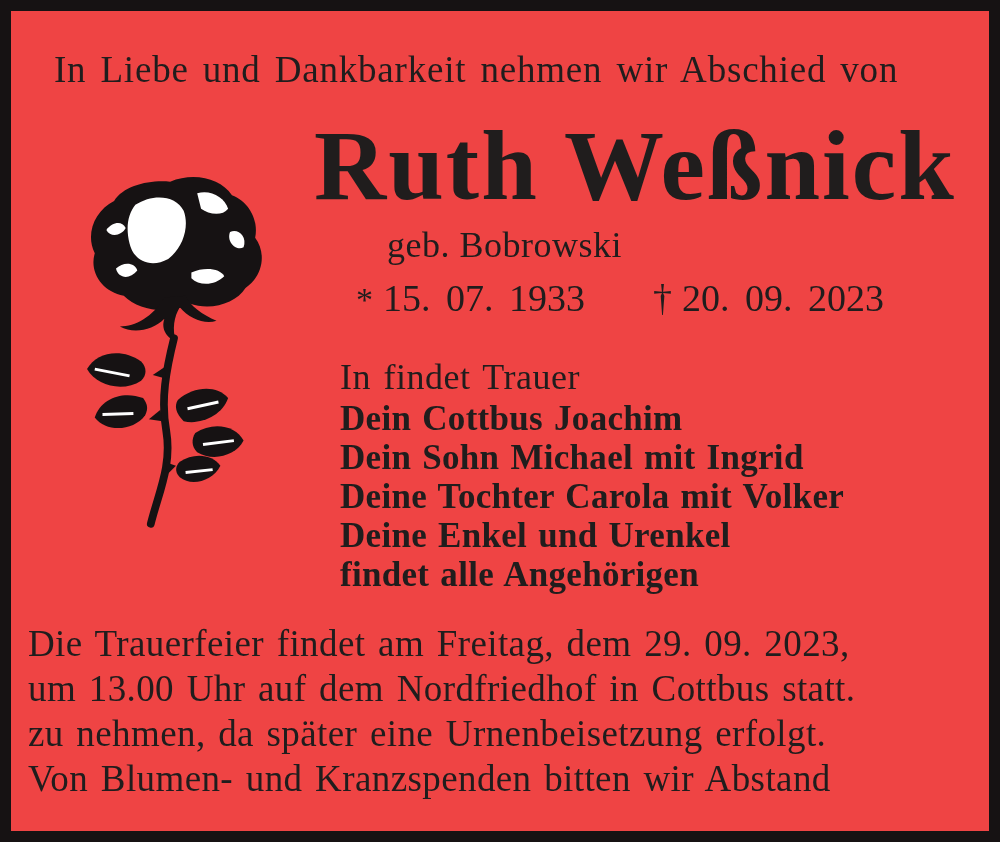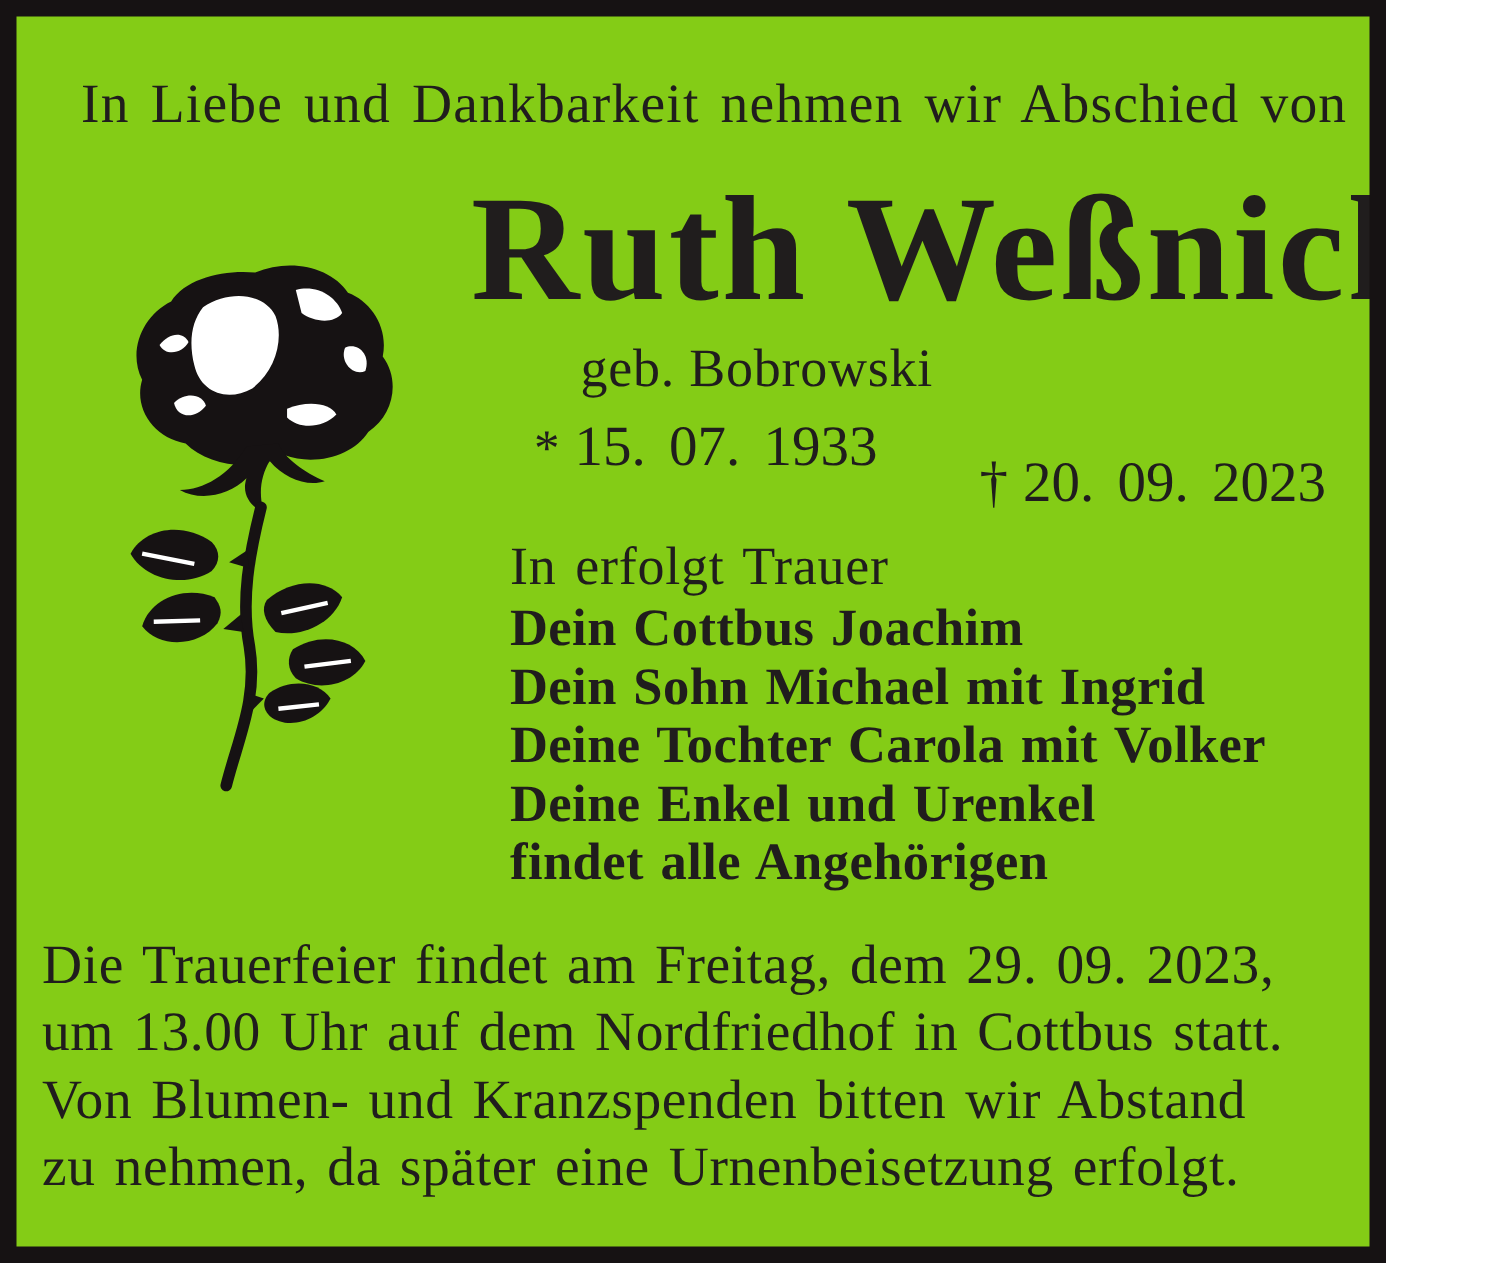--- a/index.html
+++ b/index.html
@@ -1,20 +1,20 @@
 <!DOCTYPE html>
 <html><head>
 <meta charset="utf-8">
 <style>
   html, body { margin: 0; padding: 0; background: #ffffff; }
   .sheet {
     position: relative;
-    width: 924px;
+    width: 1000px;
     height: 842px;
-    background: #84cc16;
+    background: #ef4444;
     font-family: "Liberation Serif", serif;
     color: #201d1d;
     overflow: hidden;
   }
   .frame {
     position: absolute;
     inset: 0;
     border: 11px solid #161213;
     pointer-events: none;
     z-index: 5;
@@ -56,21 +56,21 @@
   }
   .dates {
     position: absolute;
     left: 356px;
     top: 276px;
     font-size: 38px;
     white-space: nowrap;
     font-family: Liberation Serif, serif;
   }
   .dates .date-text { word-spacing: 6px; }
-  .death { position: absolute; left: 297px; top: 0; margin-top: 24px; }
+  .death { position: absolute; left: 297px; top: 0; }
   .birth-sym { font-size: 34px; padding-right: 10px; }
   .death-sym { padding-right: 10px; }
   .trauer {
     position: absolute;
     left: 340px;
     top: 356px;
     font-size: 36px;
     letter-spacing: 0.5px;
     word-spacing: 3px;
   }
@@ -138,29 +138,29 @@
 
   <h1 class="name">Ruth Weßnick</h1>
 
   <div class="maiden">geb. Bobrowski</div>
 
   <div class="dates">
     <span class="birth"><span class="birth-sym">*</span><span class="date-text">15. 07. 1933</span></span>
     <span class="death"><span class="death-sym">†</span><span class="date-text">20. 09. 2023</span></span>
   </div>
 
-  <div class="trauer">In erfolgt Trauer</div>
+  <div class="trauer">In findet Trauer</div>
 
   <div class="mourners">
     <div>Dein Cottbus Joachim</div>
     <div>Dein Sohn Michael mit Ingrid</div>
     <div>Deine Tochter Carola mit Volker</div>
     <div>Deine Enkel und Urenkel</div>
     <div>findet alle Angehörigen</div>
   </div>
 
   <div class="funeral">
     <div>Die Trauerfeier findet am Freitag, dem 29. 09. 2023,</div>
     <div>um 13.00 Uhr auf dem Nordfriedhof in Cottbus statt.</div>
+    <div>zu nehmen, da später eine Urnenbeisetzung erfolgt.</div>
     <div>Von Blumen- und Kranzspenden bitten wir Abstand</div>
-    <div>zu nehmen, da später eine Urnenbeisetzung erfolgt.</div>
   </div>
 </div>
 
 </body></html>

